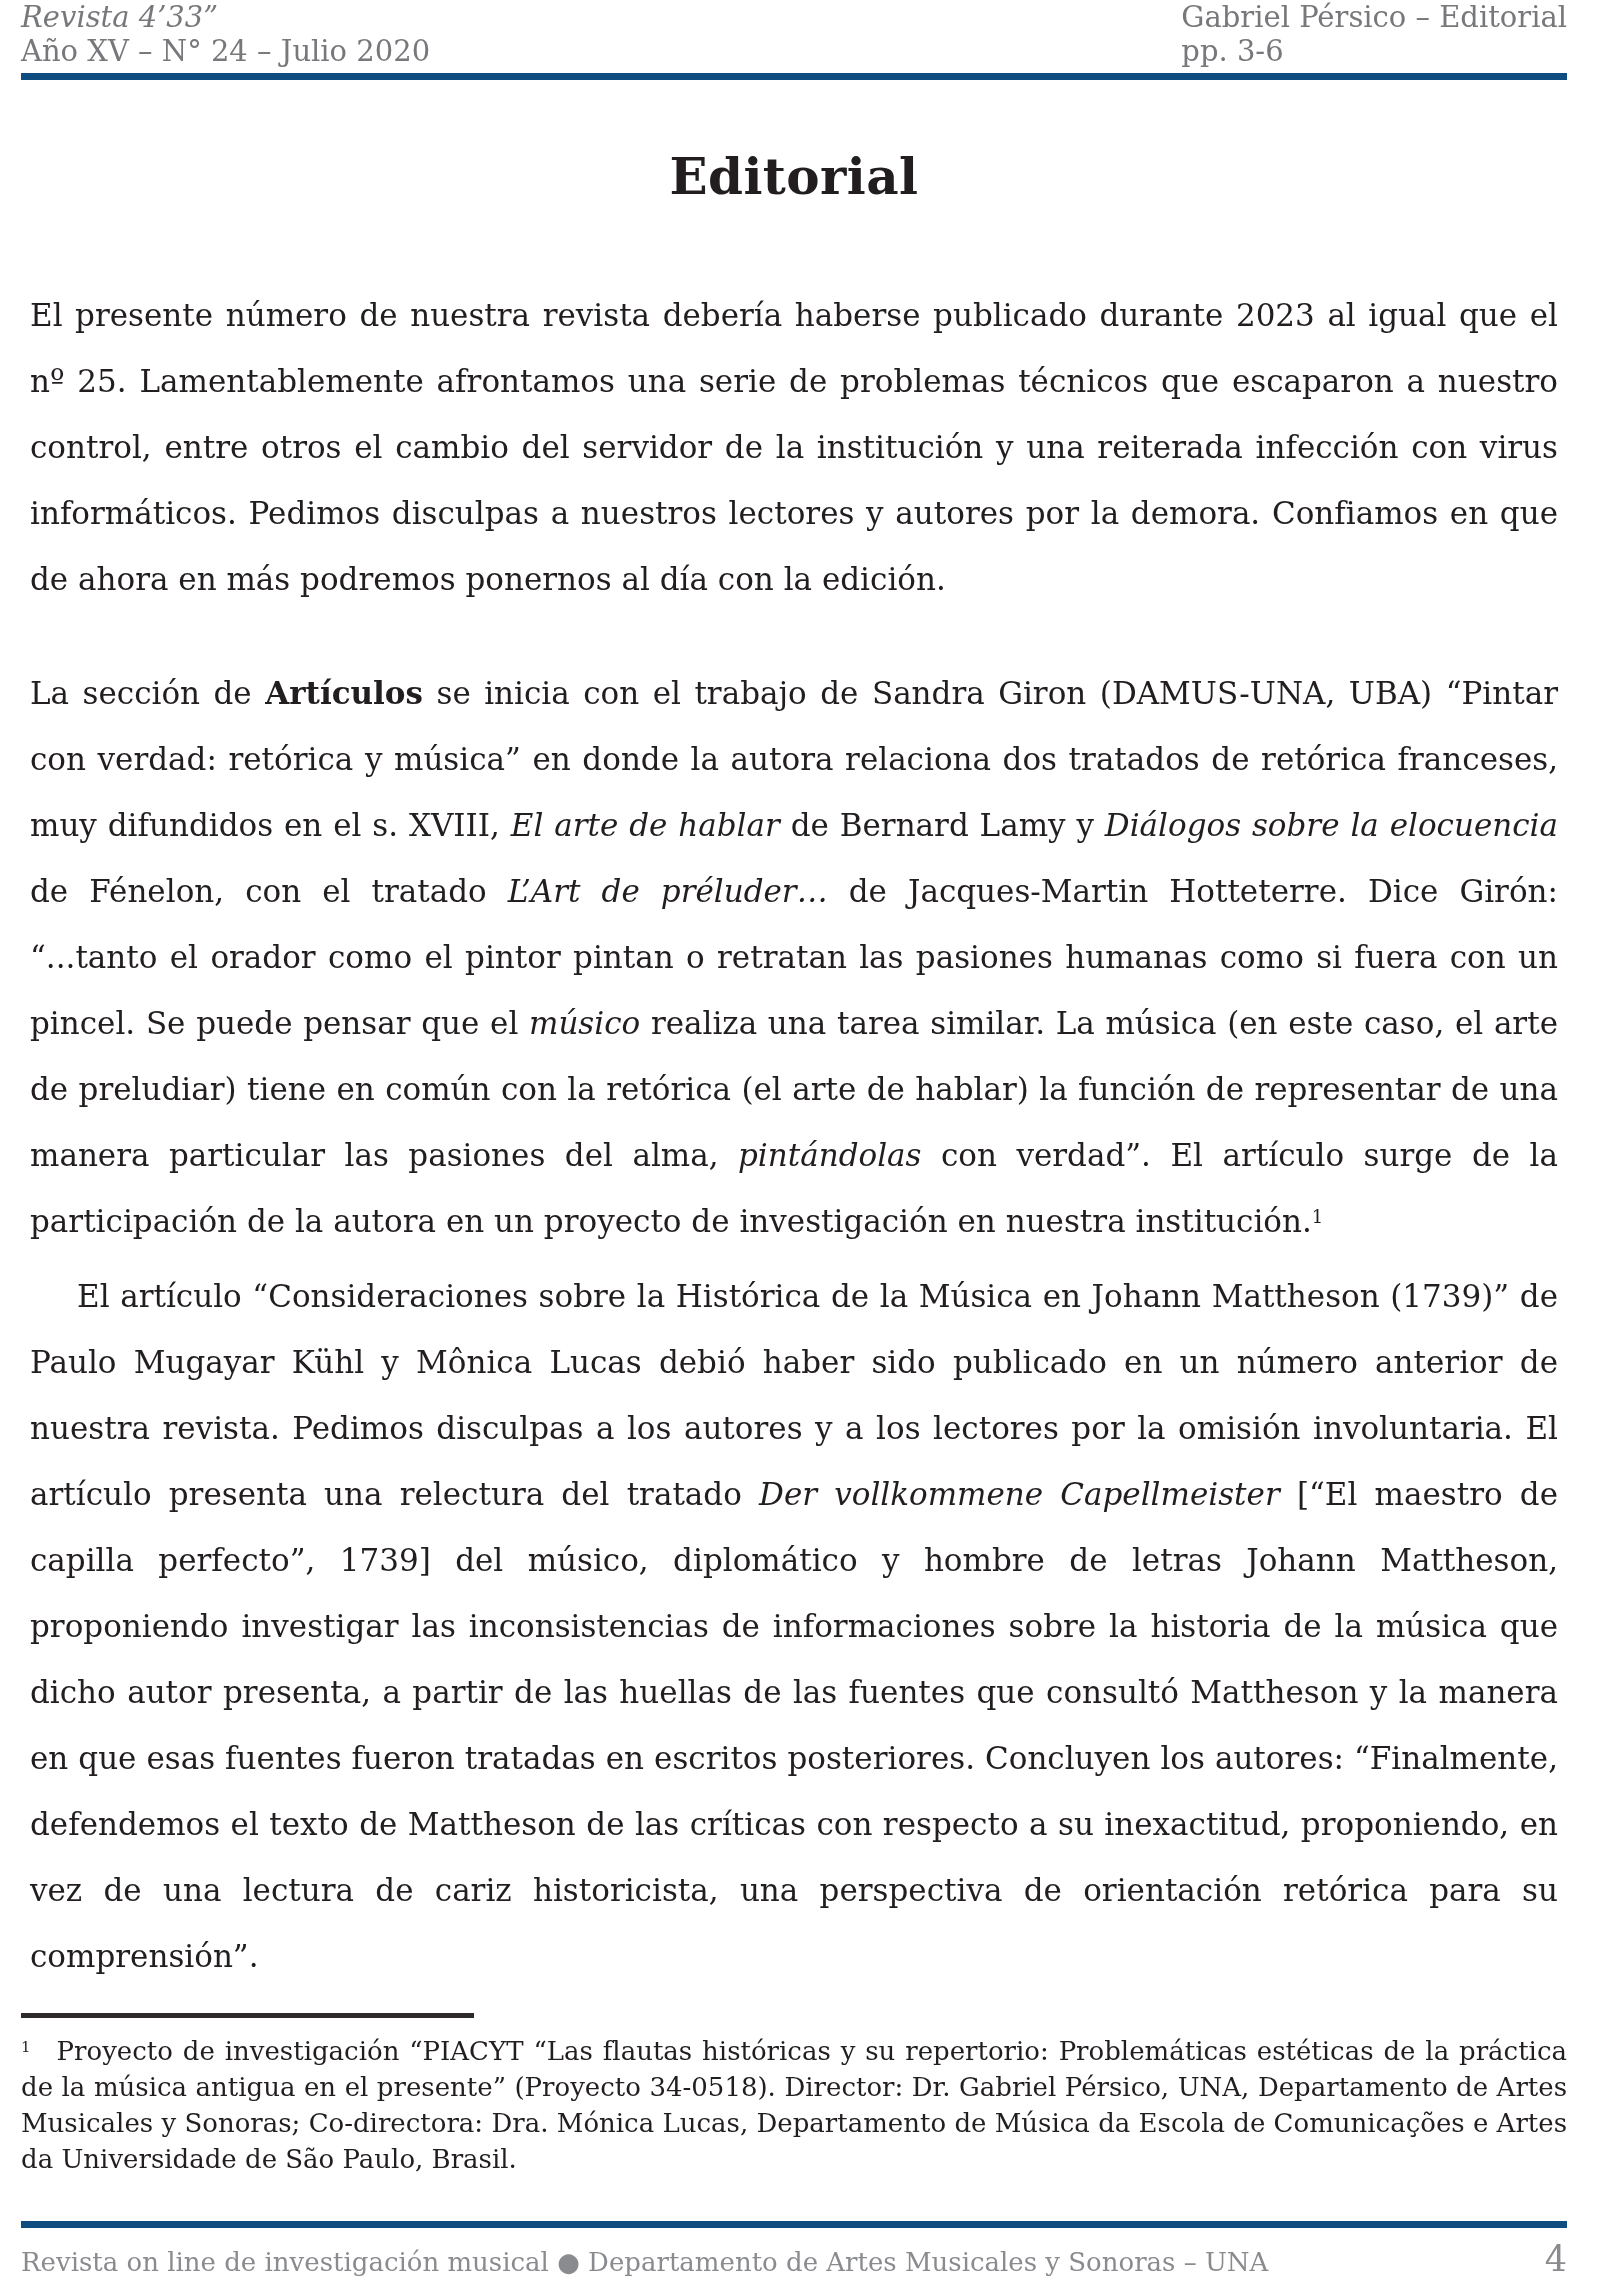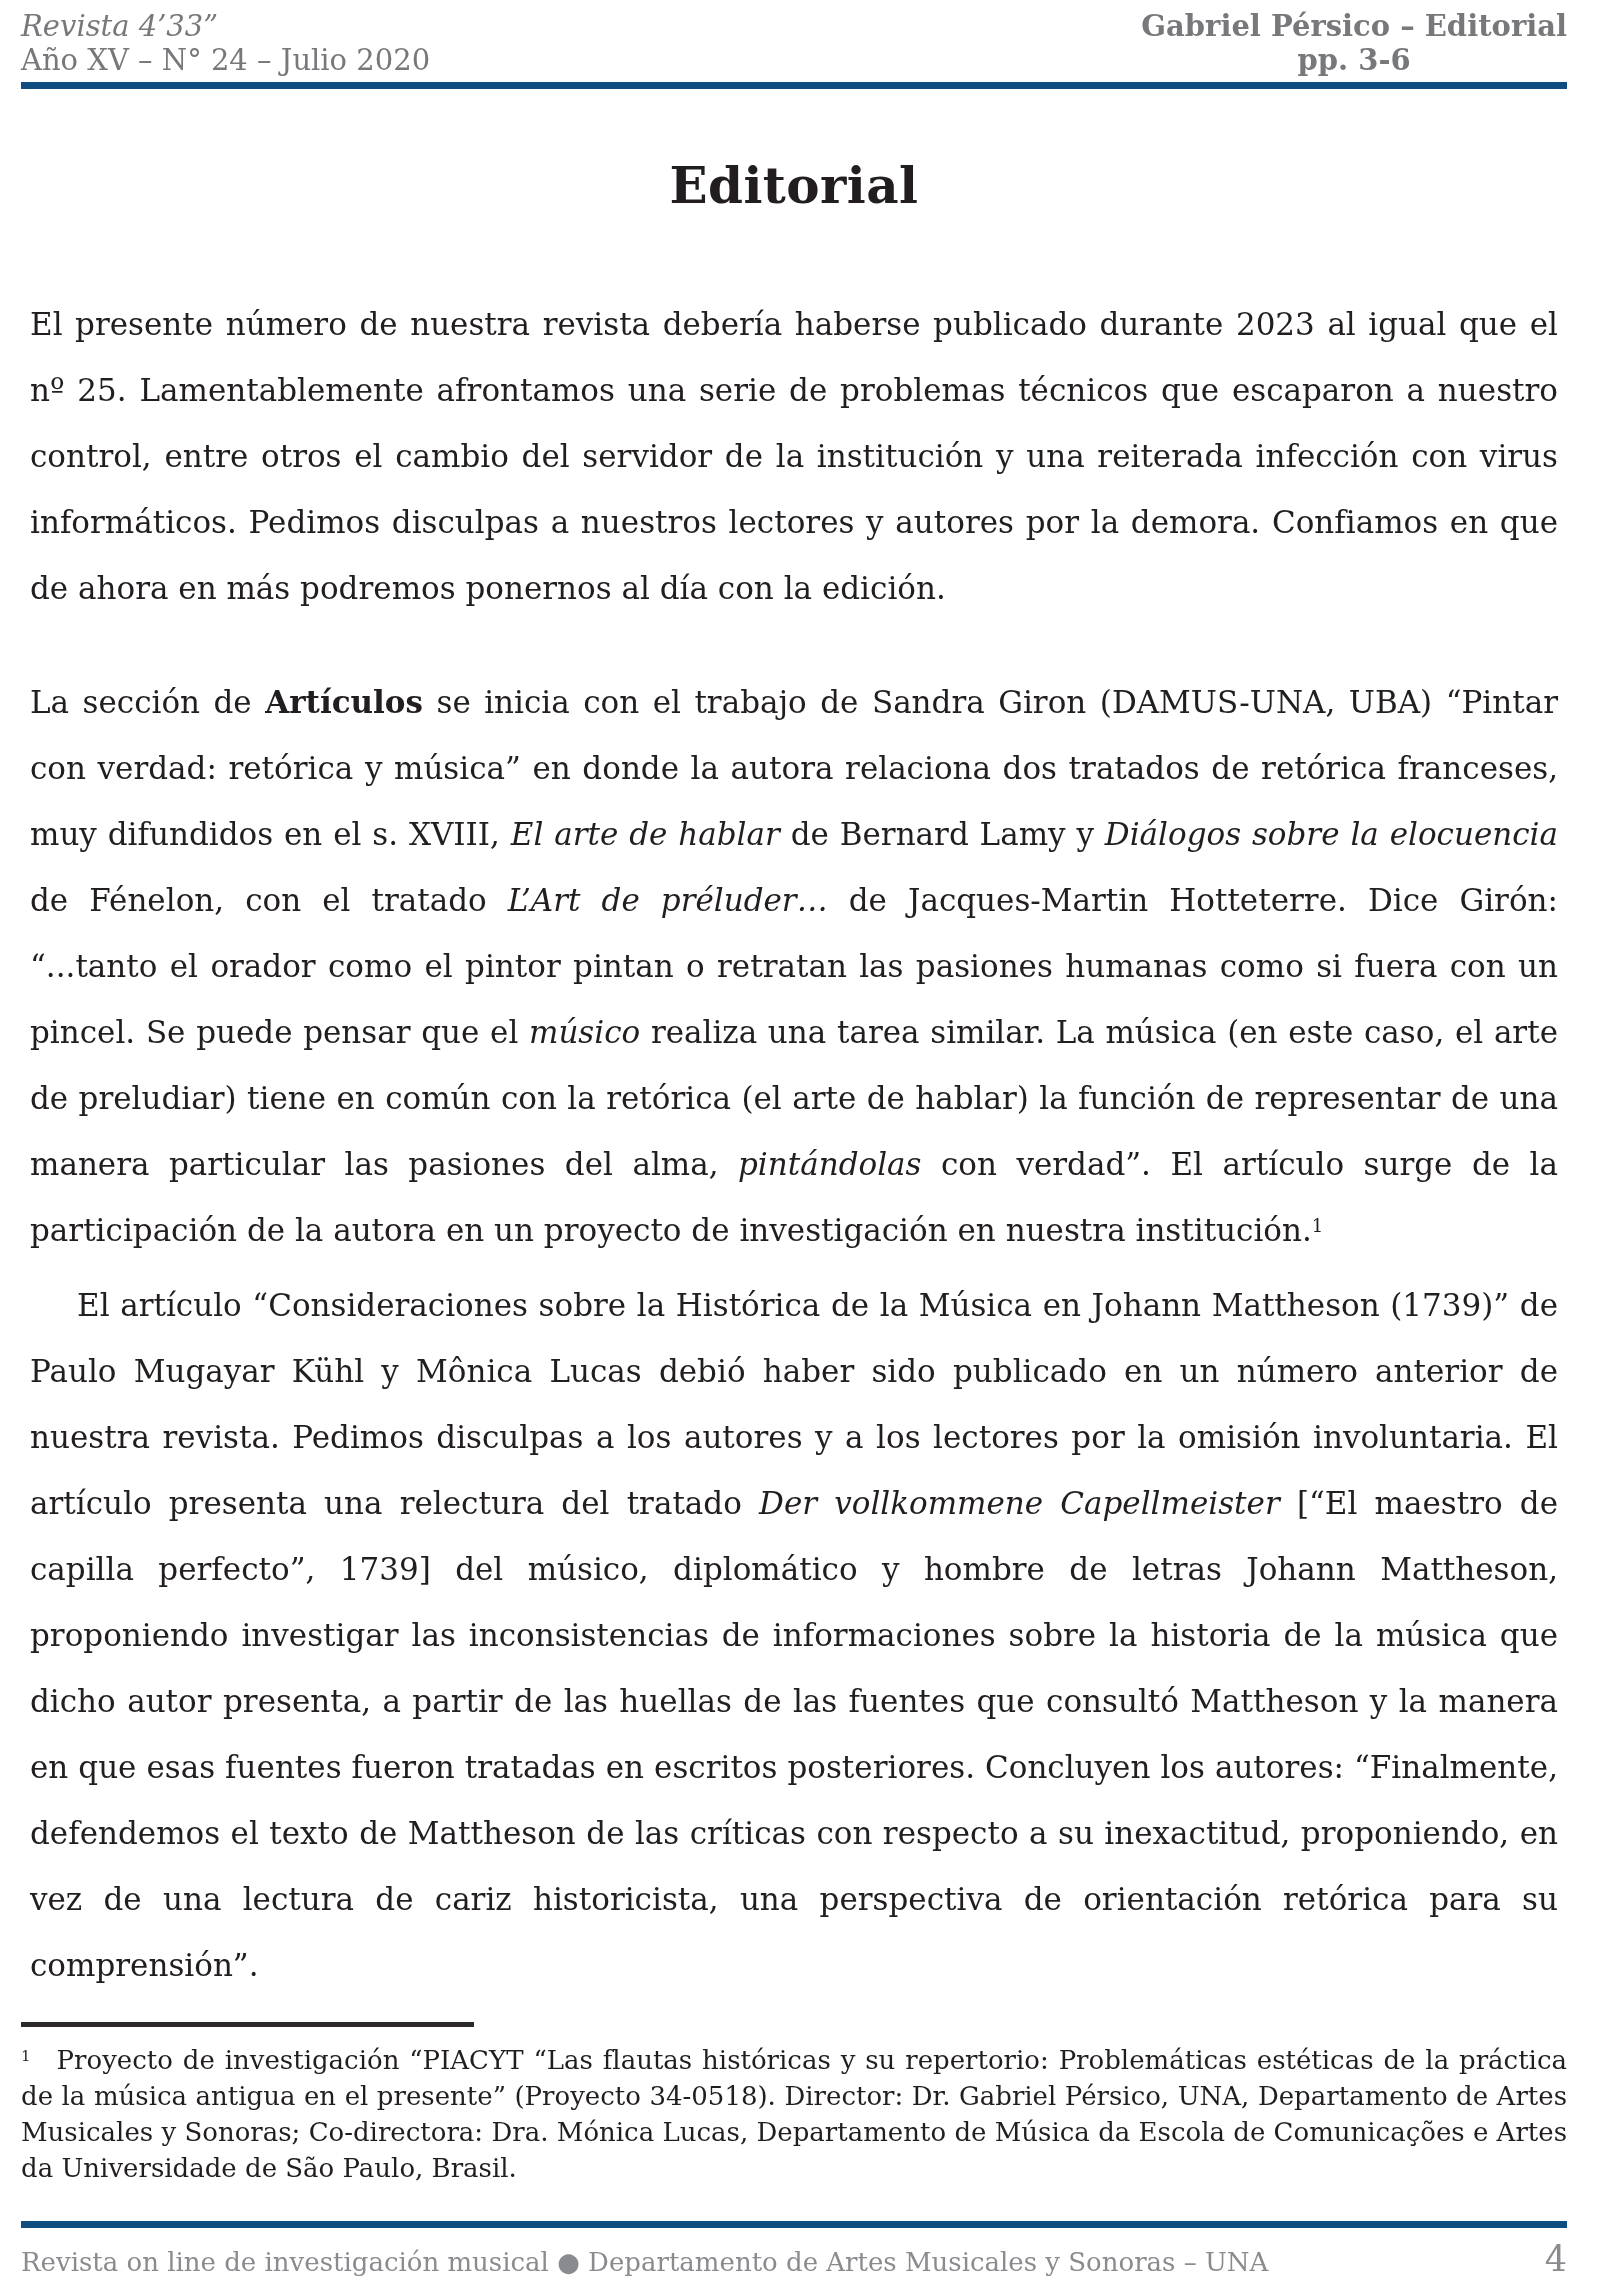--- a/index.html
+++ b/index.html
@@ -17,30 +17,29 @@
 
   .content {
     position: absolute;
     left: 21px;
     top: 0;
     width: 1546px;
   }
 
   
   .header-row {
-    padding-top: 9px;
     display: flex;
     justify-content: space-between;
     align-items: flex-start;
     color: var(--header-gray, #77787b);
     font-size: 29px;
     line-height: 34px;
   }
   .journal-title { font-style: italic; }
-  .header-right { text-align: center; font-weight: bold; }
+  .header-right { text-align: left; }
 
   .header-rule {
     margin-top: 4.5px;
     height: 7.6px;
     background: var(--accent-blue, #0f4d80);
   }
 
   
   .page-title {
     margin: 68px 0 4px 0;

